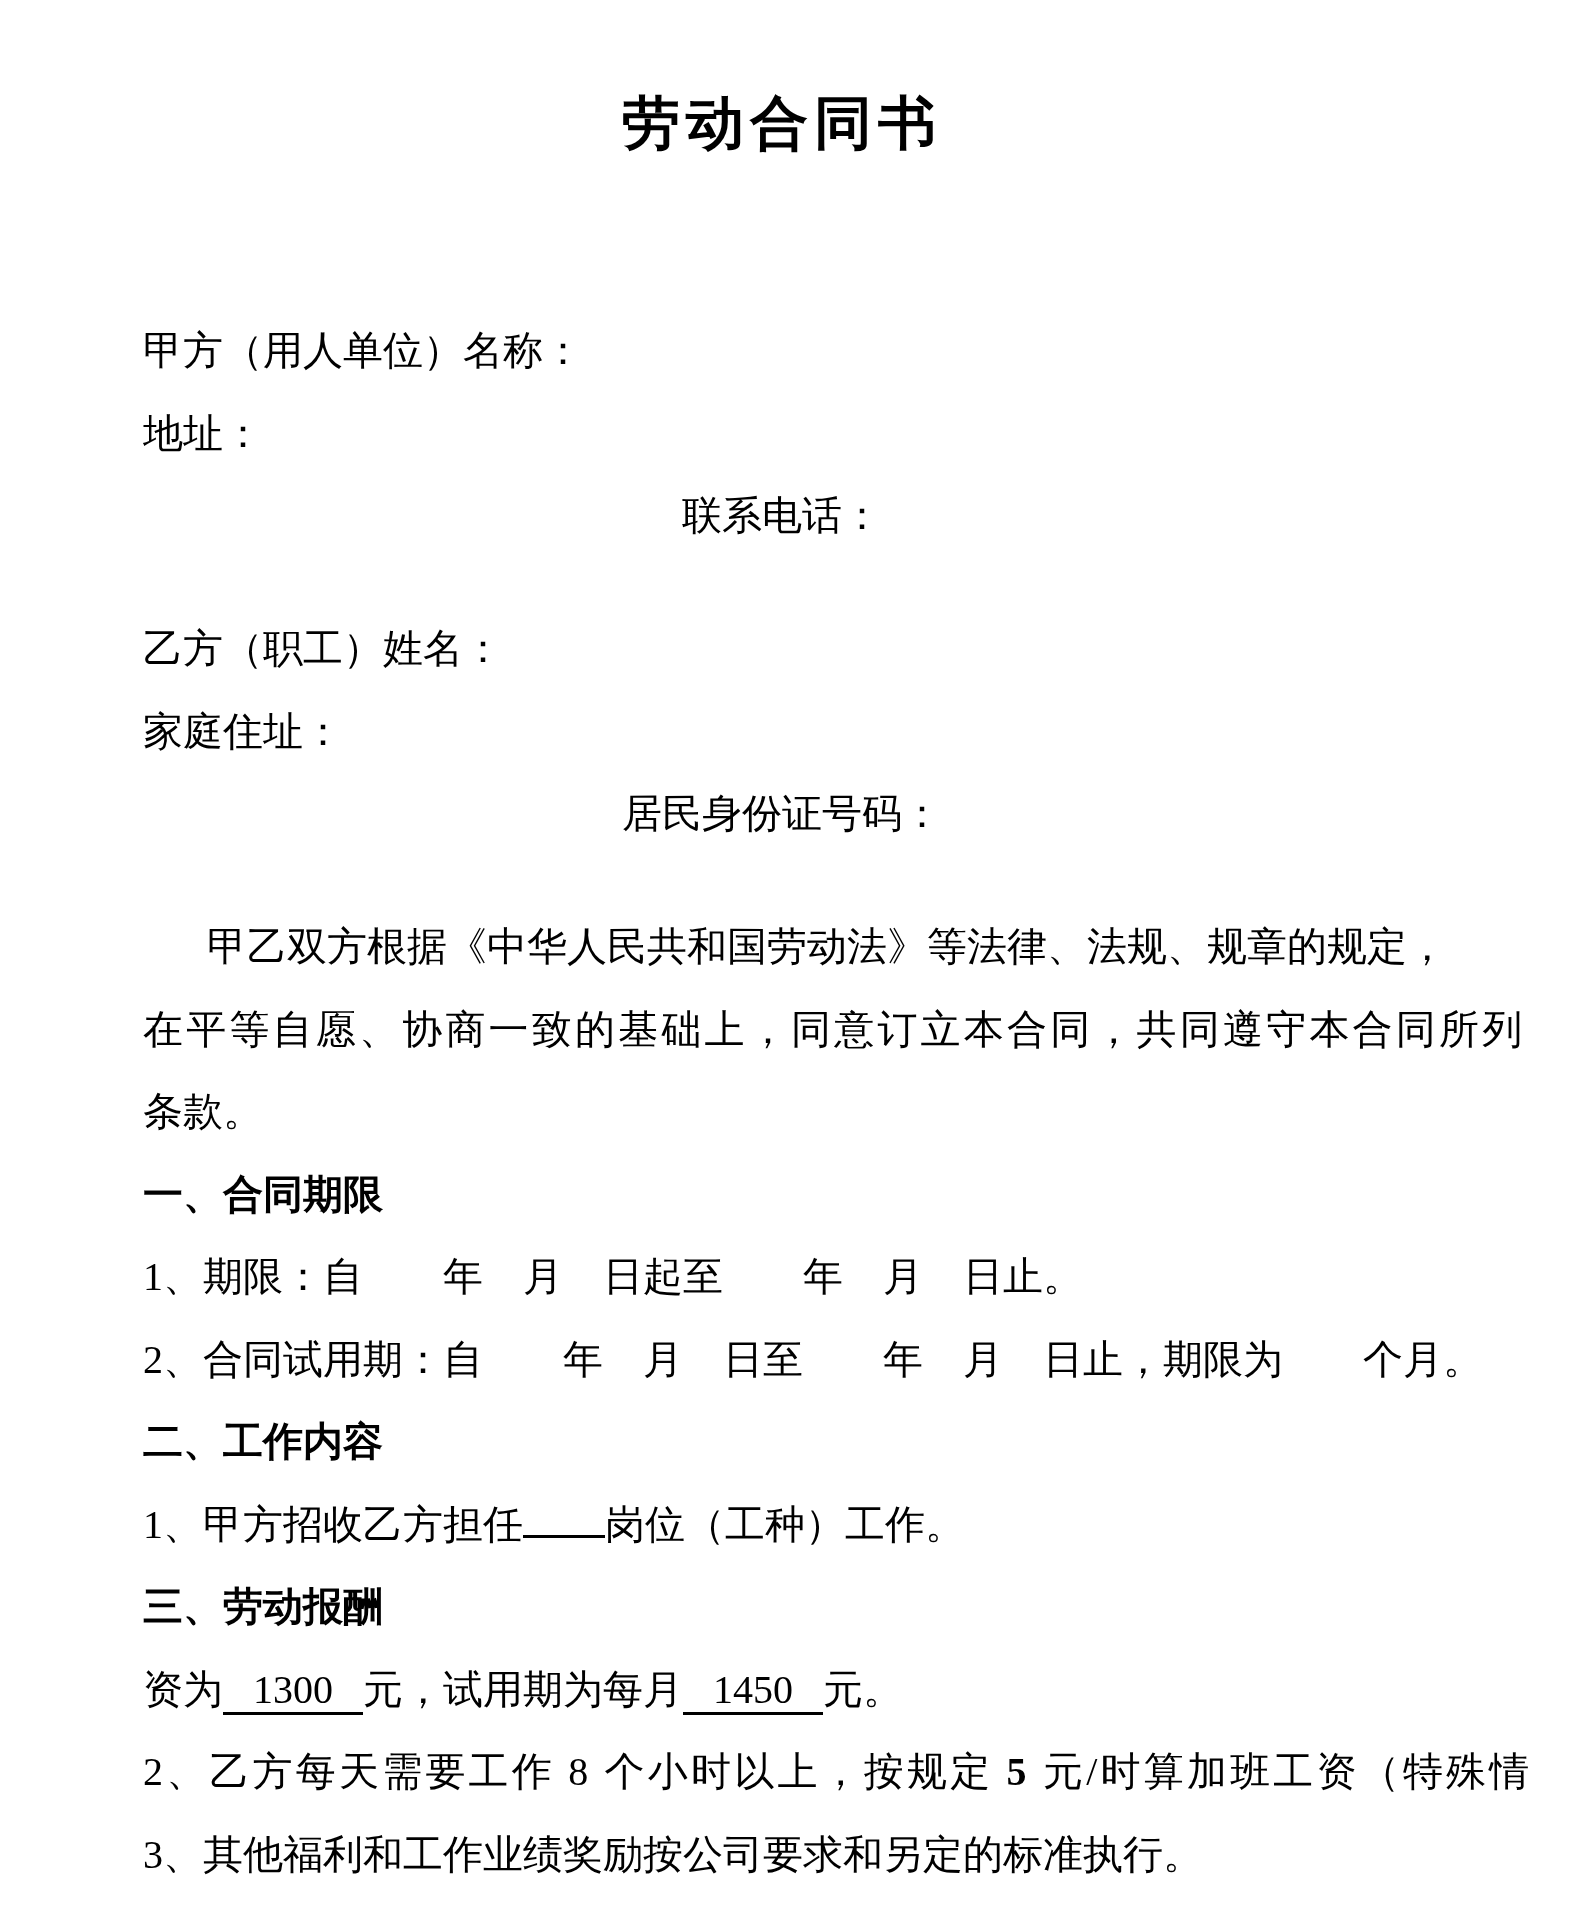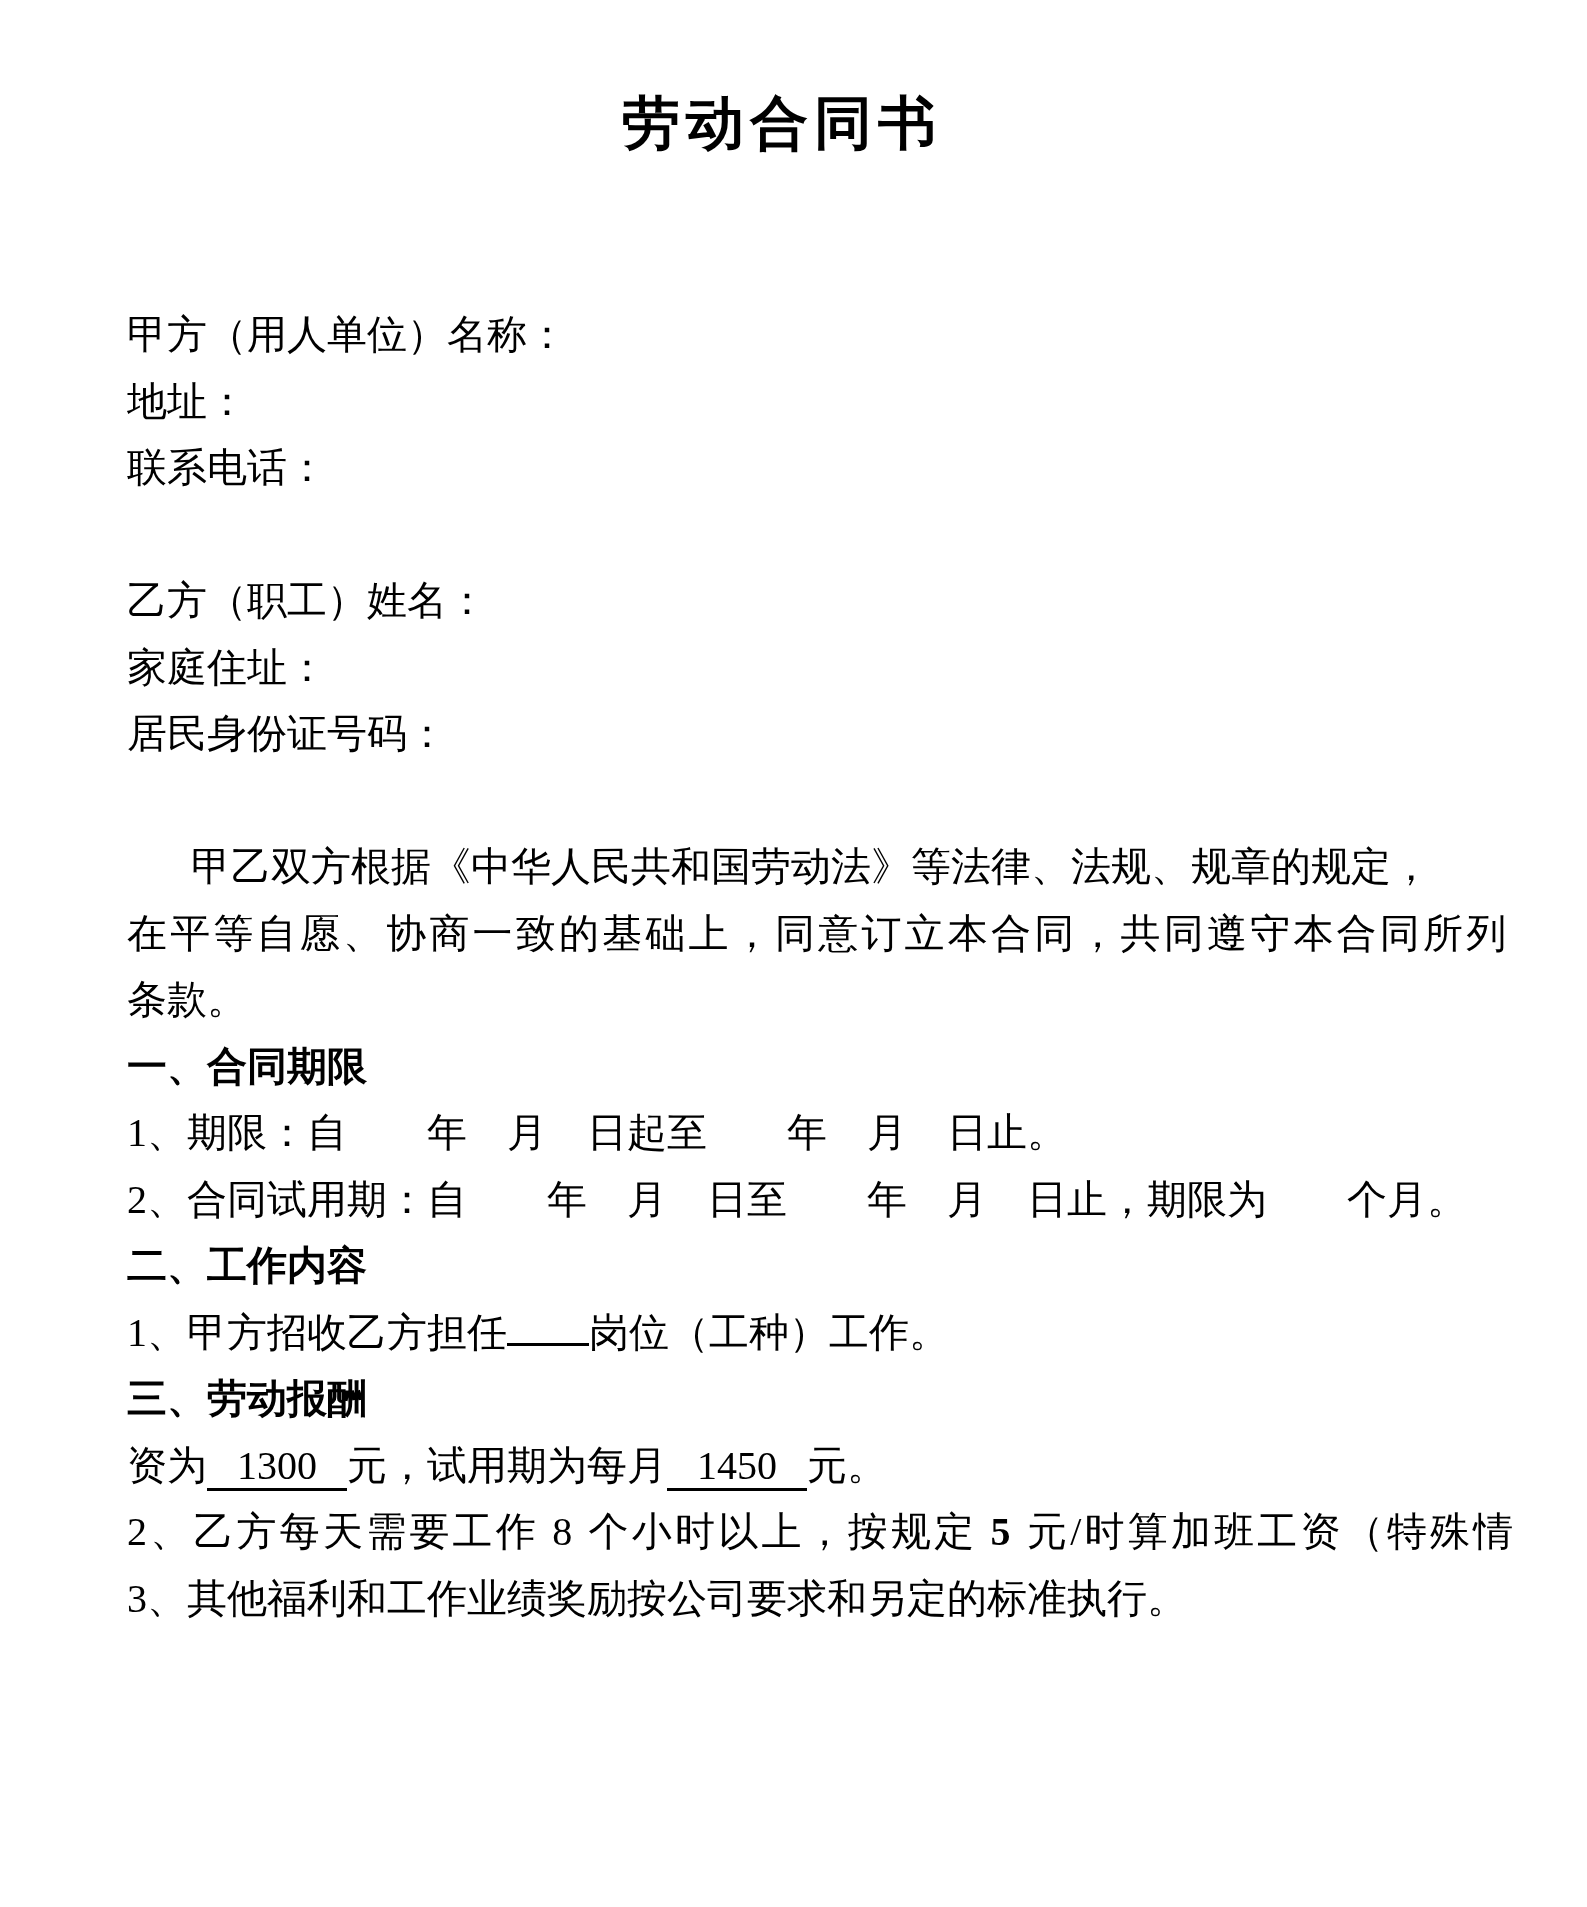--- a/index.html
+++ b/index.html
@@ -26,26 +26,26 @@
     padding-top: 88px;
     height: 72px;
     line-height: 72px;
     font-size: 58px;
     font-weight: 700;
     text-align: center;
     letter-spacing: 6px;
   }
   .title-body-gap { height: 142px; }
   p.line {
-    margin: 0;
+    margin: 16px;
     font-size: 40px;
     line-height: 66.5px;
     white-space: pre;
   }
-  p.blank-after { margin-bottom: 66.5px; }
+  p.blank-after { margin-bottom: 66.5px; text-align: center; }
   .b { font-weight: 700; }
   .ind { text-indent: 64px; }
   .st  { letter-spacing: 3.2px; }
   .job-blank {
     display: inline-block;
     width: 82px;
     border-bottom: 3px solid #000;
   }
   .num-blank {
     font-weight: 400;

